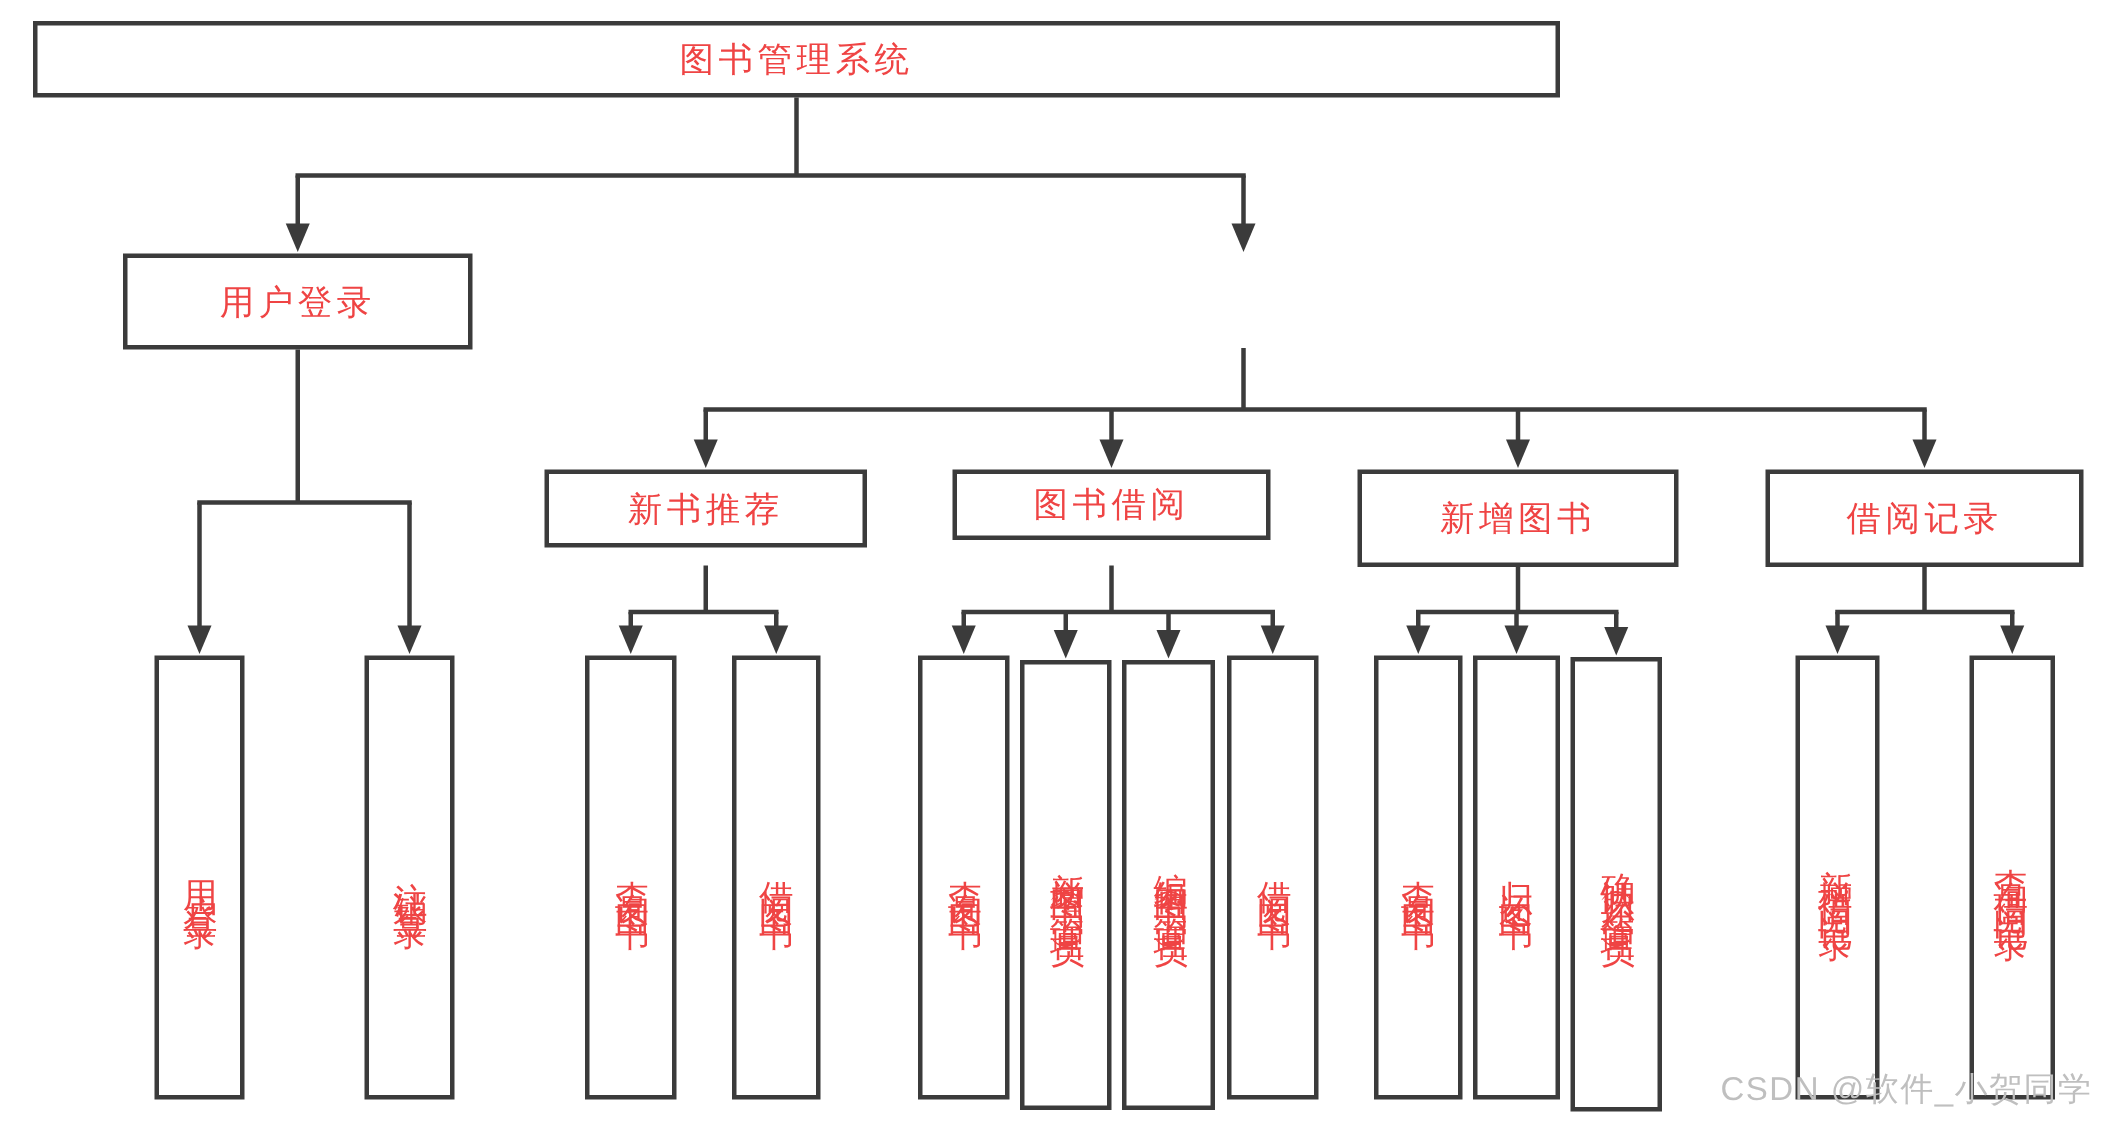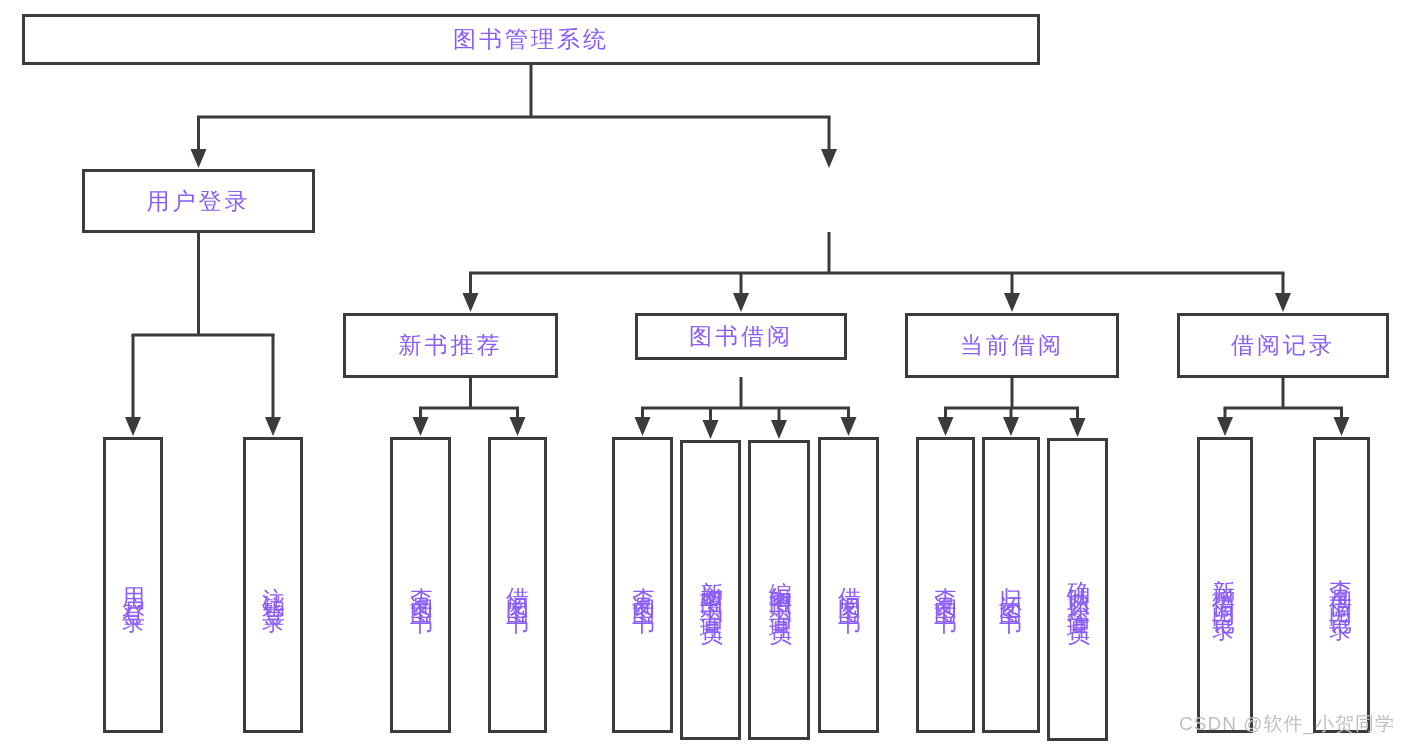--- a/index.html
+++ b/index.html
@@ -3,31 +3,31 @@
 <meta charset="utf-8">
 <style>
   html,body{margin:0;padding:0;background:#ffffff;}
   #canvas{
     position:relative;width:1405px;height:747px;background:#ffffff;overflow:hidden;
     font-family:"Liberation Sans","DejaVu Sans",sans-serif;color:#3a3a3a;
   }
   #connectors{position:absolute;left:0;top:0;z-index:0;}
   .node{
     position:absolute;box-sizing:border-box;background:#ffffff;
-    border:3px solid #3b3b3b;z-index:1;font-size:23px;color:#8b5cf6;
+    border:3px solid #3b3b3b;z-index:1;font-size:23px;color:#ef4444;
   }
   .h{display:flex;align-items:center;justify-content:center;letter-spacing:3px;}
   .v{
     writing-mode:vertical-rl;text-orientation:mixed;
     text-align:center;letter-spacing:8px;line-height:52px;
   }
   .v.long{letter-spacing:6px;}
   #watermark{
     position:absolute;right:10px;top:711px;z-index:2;
-    font-size:19px;letter-spacing:1px;color:#bfbfbf;white-space:nowrap;
+    font-size:22px;letter-spacing:1px;color:#bfbfbf;white-space:nowrap;
   }
 </style>
 </head>
 <body>
 
 <div id="canvas">
   <svg id="connectors" width="1405" height="747">
       <line x1="531" y1="64" x2="531" y2="117" stroke="#3b3b3b" stroke-width="3"></line>
       <line x1="197" y1="117" x2="830.5" y2="117" stroke="#3b3b3b" stroke-width="3"></line>
       <line x1="198.5" y1="117" x2="198.5" y2="152" stroke="#3b3b3b" stroke-width="3"></line>
@@ -83,28 +83,28 @@
     </svg>
 
   <div class="node h" style="left:22px;top:14px;width:1018px;height:51px">
     <span>图书管理系统</span>
   </div>
 
   <div class="node h" style="left:82px;top:169px;width:233px;height:64px">
     <span>用户登录</span>
   </div>
 
-  <div class="node h" style="left:343px;top:313px;width:215px;height:65px">
+  <div class="node h" style="left:363px;top:313px;width:215px;height:52px">
     <span>新书推荐</span>
   </div>
   <div class="node h" style="left:635px;top:313px;width:212px;height:47px">
     <span>图书借阅</span>
   </div>
   <div class="node h" style="left:905px;top:313px;width:214px;height:65px">
-    <span>当前借阅</span>
+    <span>新增图书</span>
   </div>
   <div class="node h" style="left:1177px;top:313px;width:212px;height:65px">
     <span>借阅记录</span>
   </div>
 
   <div class="node v" style="left:103px;top:437px;width:60px;height:296px">
     <span>用户登录</span>
   </div>
   <div class="node v" style="left:243px;top:437px;width:60px;height:296px">
     <span>注销登录</span>

